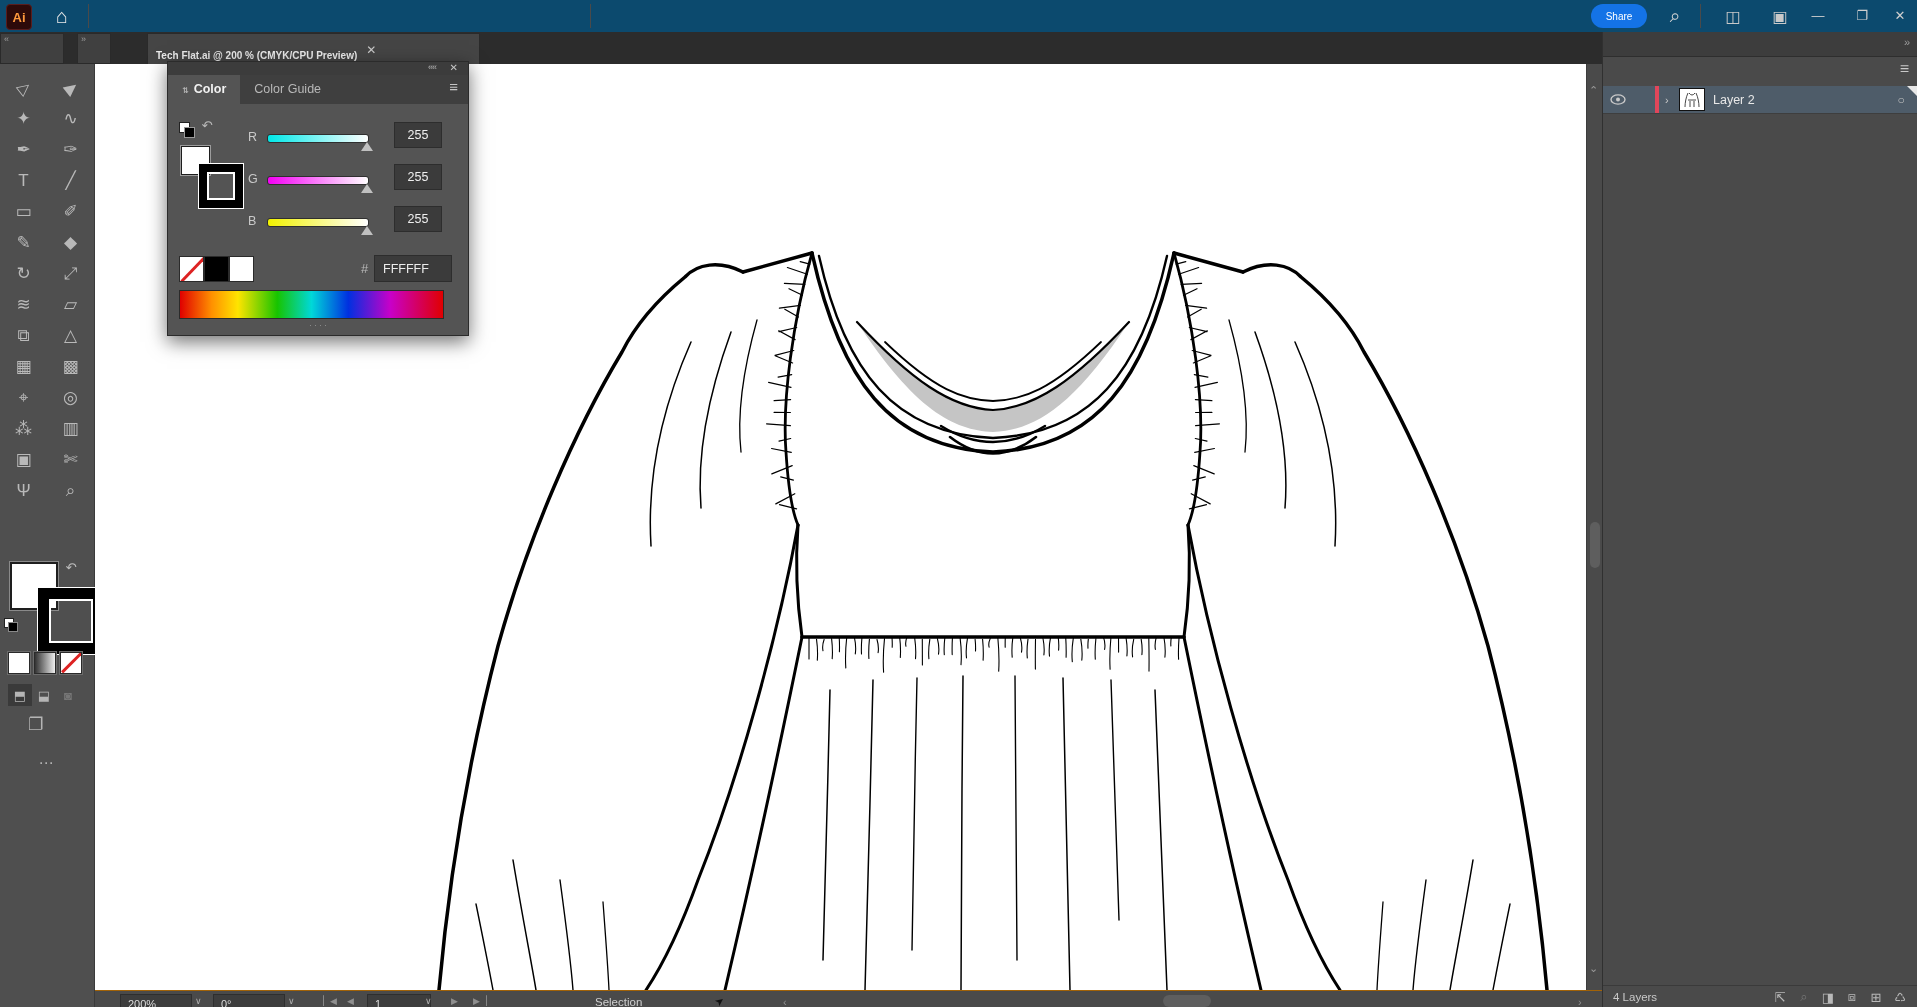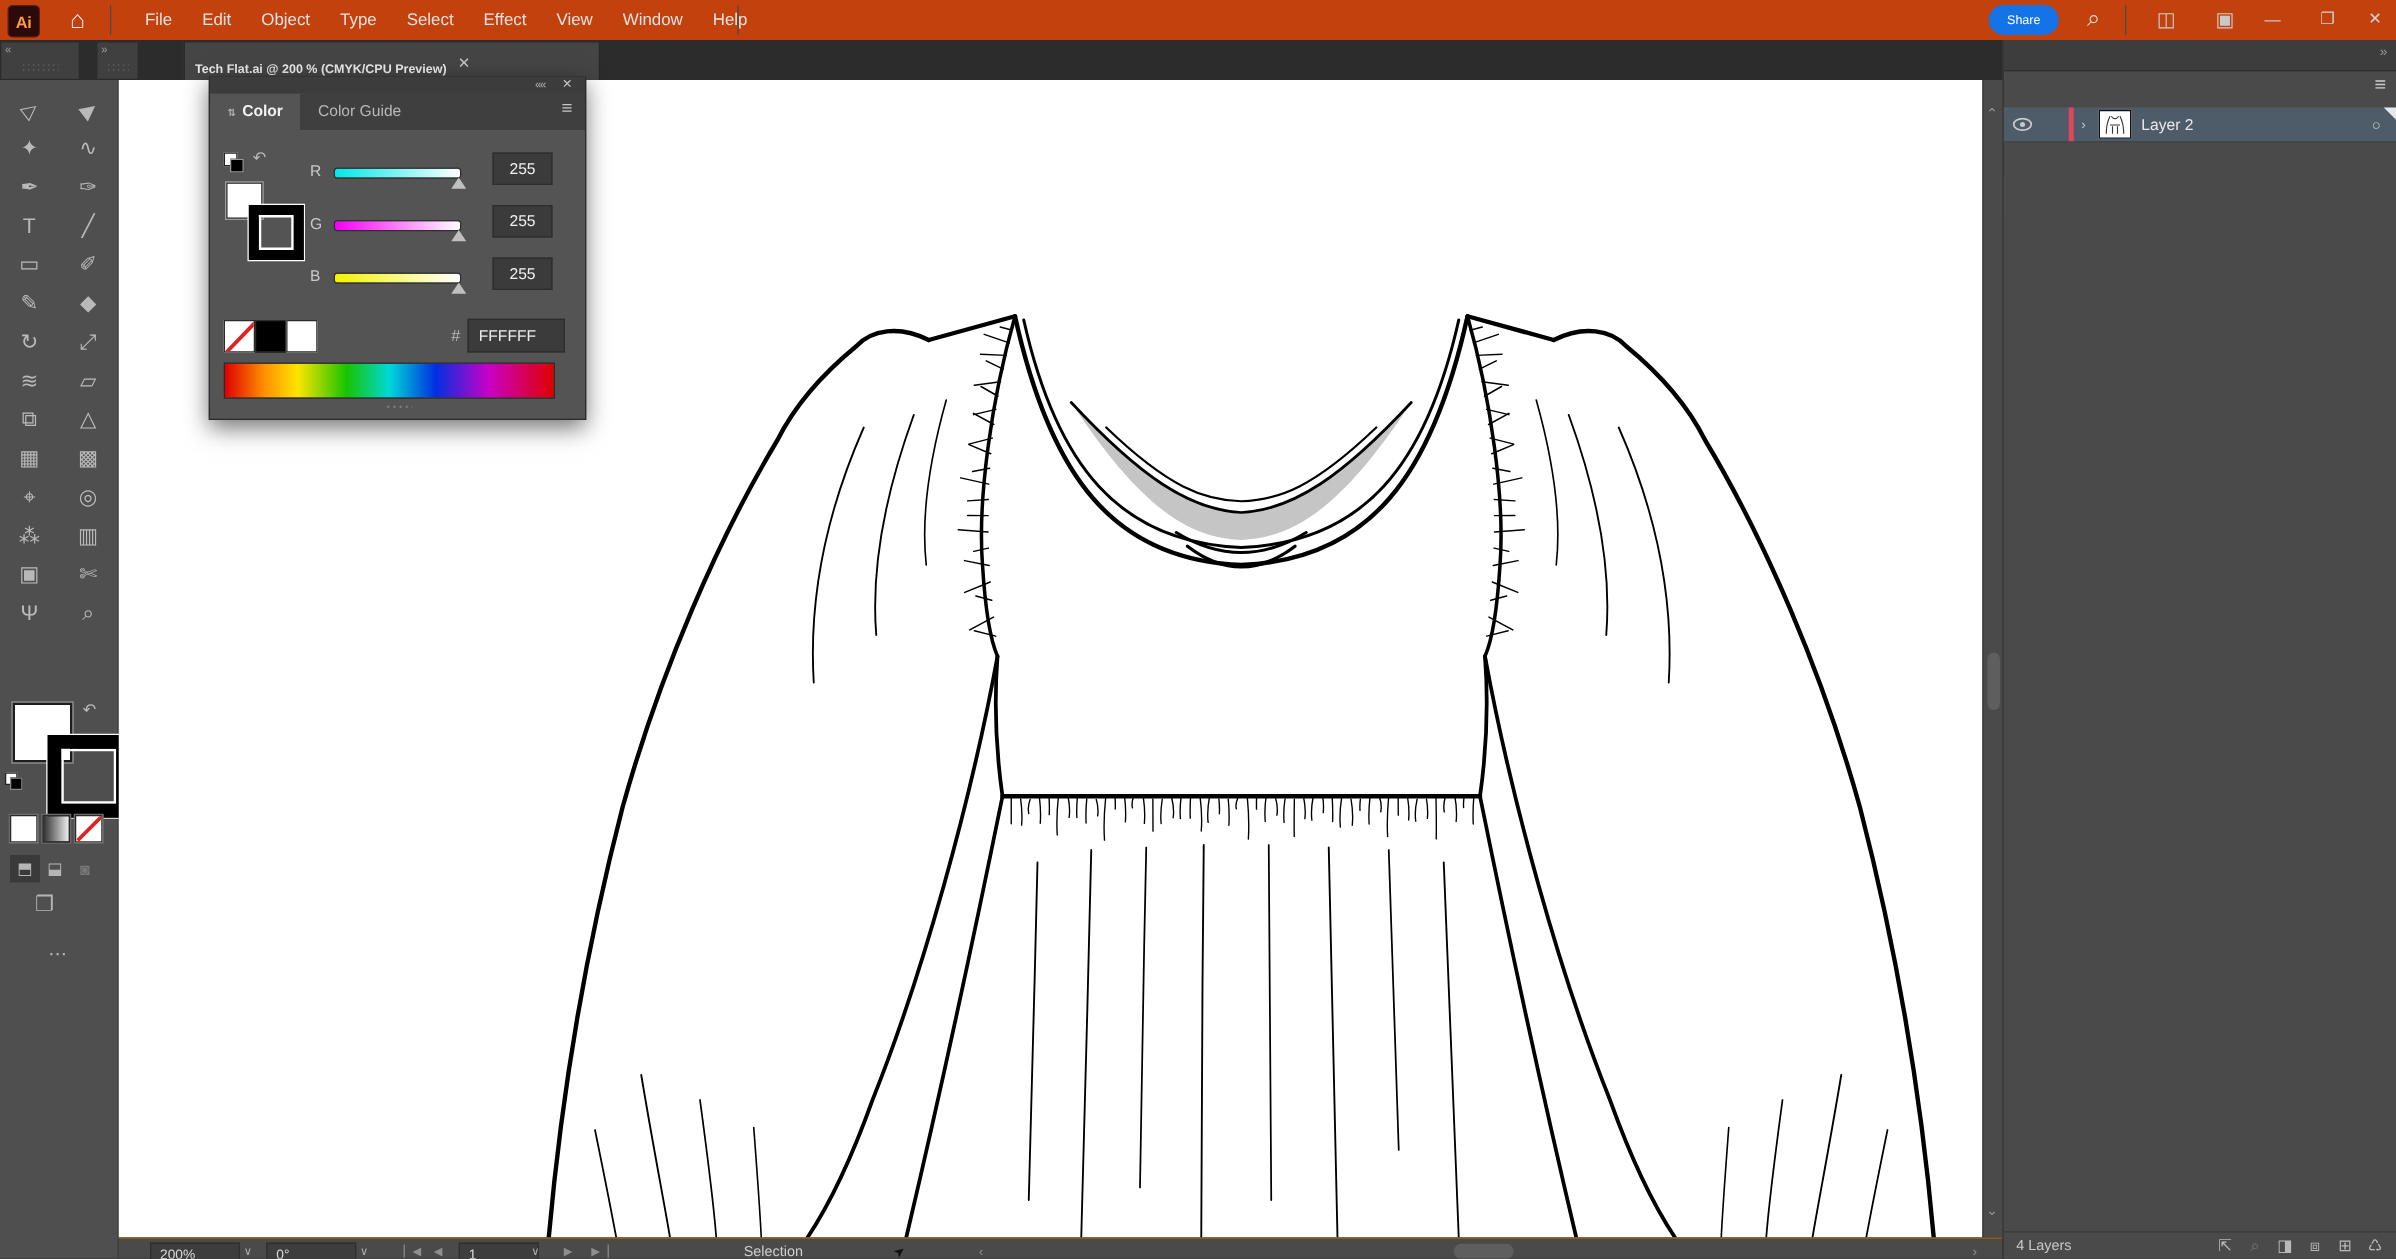--- a/index.html
+++ b/index.html
@@ -1,21 +1,21 @@
 <!DOCTYPE html>
 <html><head>
 <meta charset="utf-8">
 <style>
   html,body{margin:0;padding:0;background:#202020;}
   #screen{position:relative;width:1917px;height:1007px;overflow:hidden;
     font-family:"Liberation Sans","DejaVu Sans",sans-serif;color:#dcdcdc;
     -webkit-font-smoothing:antialiased;}
   .abs{position:absolute;}
   
-  #appbar{left:0;top:0;width:1917px;height:32px;background:#c2410c;border-bottom:1px solid #262626;}
+  #appbar{left:0;top:0;width:1917px;height:32px;background:#0c4a6e;border-bottom:1px solid #262626;}
   #ai-logo{left:6px;top:4px;width:24px;height:24px;background:#2d0a0a;border:1px solid #5a1d1d;border-radius:4px;
     color:#ff9a3d;font-weight:bold;font-size:13px;display:flex;align-items:center;justify-content:center;}
   #home-btn{left:48px;top:2px;width:28px;height:28px;font-size:20px;color:#e8e8e8;display:flex;align-items:center;justify-content:center;}
   #menu{left:104px;top:0;height:32px;display:flex;align-items:center;gap:0;}
   .menu-item{padding:0 12px;font-size:13.5px;color:#e3e3e3;line-height:32px;}
   .bar-divider{top:4px;width:1px;height:24px;background:#4a4a4a;}
   #share-btn{left:1591px;top:4px;width:56px;height:24px;border-radius:12px;background:#1473e6;color:#fff;
     font-size:10px;display:flex;align-items:center;justify-content:center;}
   #search-btn{left:1662px;top:3px;width:26px;height:26px;color:#d6d6d6;font-size:19px;display:flex;align-items:center;justify-content:center;}
   .appbar-icon{top:5px;width:24px;height:22px;color:#c9c9c9;font-size:16px;display:flex;align-items:center;justify-content:center;}
@@ -135,31 +135,20 @@
 </style>
 </head>
 <body>
 
 <div id="screen">
 
   <div id="appbar" class="abs">
     <div id="ai-logo" class="abs">Ai</div>
     <div id="home-btn" class="abs">⌂</div>
     <div class="bar-divider abs" style="left:88px;"></div>
-    <div id="menu" class="abs">
-        <span class="menu-item">File</span>
-        <span class="menu-item">Edit</span>
-        <span class="menu-item">Object</span>
-        <span class="menu-item">Type</span>
-        <span class="menu-item">Select</span>
-        <span class="menu-item">Effect</span>
-        <span class="menu-item">View</span>
-        <span class="menu-item">Window</span>
-        <span class="menu-item">Help</span>
-      </div>
     <div class="bar-divider abs" style="left:590px;"></div>
     <div id="share-btn" class="abs">Share</div>
     <div id="search-btn" class="abs">⌕</div>
     <div class="bar-divider abs" style="left:1700px;"></div>
     <div class="appbar-icon abs" style="left:1721px;">◫</div>
     <div class="appbar-icon abs" style="left:1768px;">▣</div>
     <div class="win-ctl abs" style="left:1801px;">—</div>
     <div class="win-ctl abs" style="left:1845px;">❐</div>
     <div class="win-ctl abs" style="left:1883px;">✕</div>
   </div>

